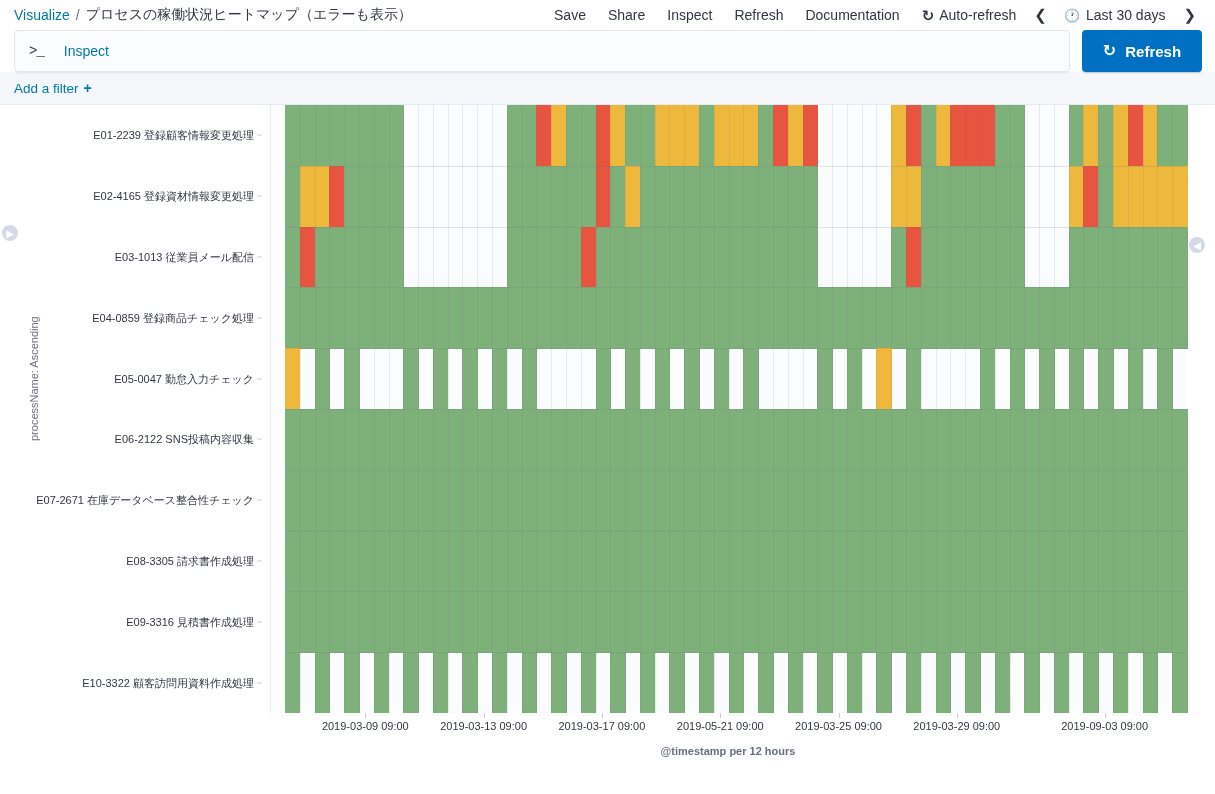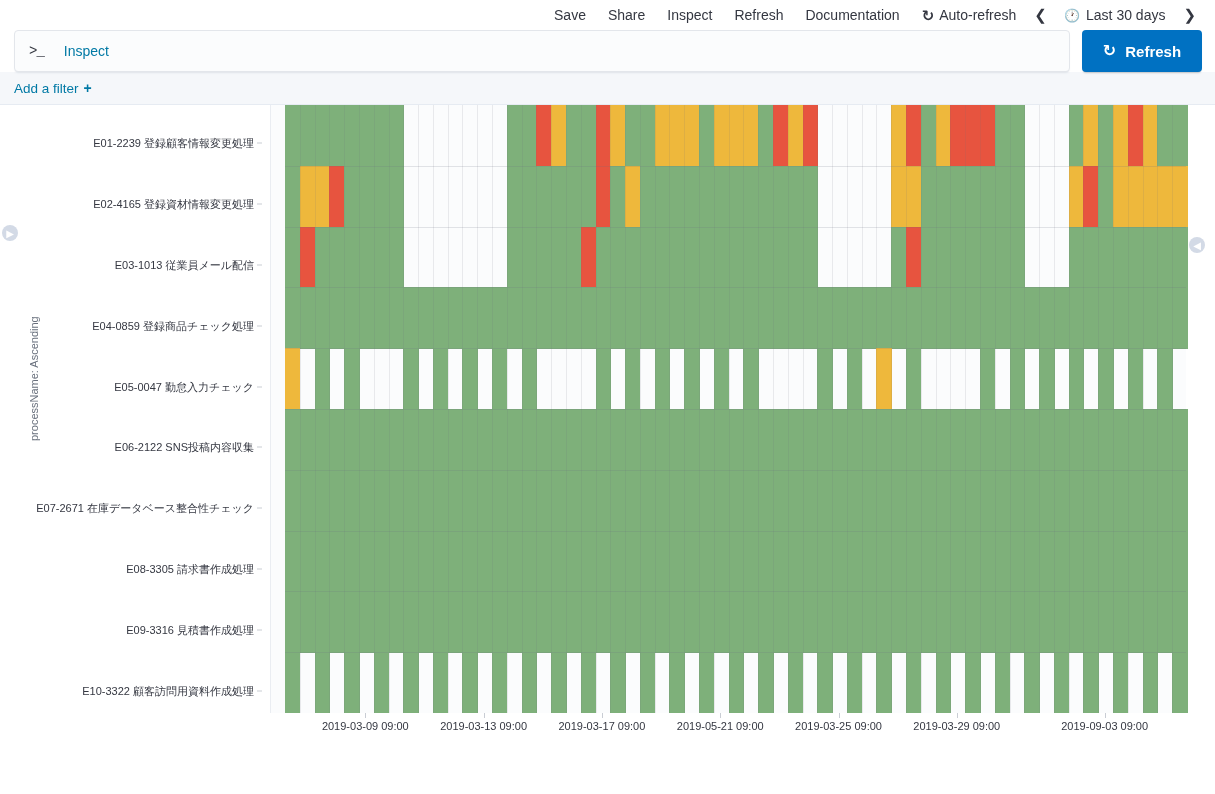--- a/index.html
+++ b/index.html
@@ -151,21 +151,21 @@
     left:28px;
     top:336px;
     transform:rotate(-90deg);
     transform-origin:left top;
     font-size:11px;
     color:#69707d;
     white-space:nowrap;
   }
   .ylabels {
     position:absolute;
-    left:0; top:8px;
+    left:0; top:0;
     width:262px;
     height:608px;
     text-decoration:underline;
   }
   .ylabel {
     position:absolute;
     right:8px;
     transform:translateY(-50%);
     font-size:11px;
     color:#343741;
@@ -228,20 +228,25 @@
     text-align:center;
     font-size:11px;
     font-weight:bold;
     color:#69707d;
   }
 </style>
 </head>
 <body>
 
 <div class="topbar">
+  <div class="breadcrumbs">
+    <span class="crumb-link">Visualize</span>
+    <span class="crumb-sep">/</span>
+    <span class="crumb-current">プロセスの稼働状況ヒートマップ（エラーも表示）</span>
+  </div>
   <div class="topnav">
     <div class="topnav-item">
         <span>Save</span>
       </div>
     <div class="topnav-item">
         <span>Share</span>
       </div>
     <div class="topnav-item">
         <span>Inspect</span>
       </div>
@@ -891,14 +896,15 @@
         <div class="xlabel" style="left: 331.918px;">2019-03-17 09:00</div>
         <div class="xtickmark" style="left: 450.213px;"></div>
         <div class="xlabel" style="left: 450.213px;">2019-05-21 09:00</div>
         <div class="xtickmark" style="left: 568.508px;"></div>
         <div class="xlabel" style="left: 568.508px;">2019-03-25 09:00</div>
         <div class="xtickmark" style="left: 686.803px;"></div>
         <div class="xlabel" style="left: 686.803px;">2019-03-29 09:00</div>
         <div class="xtickmark" style="left: 834.672px;"></div>
         <div class="xlabel" style="left: 834.672px;">2019-09-03 09:00</div>
       </div>
+    <div class="xaxis-title">@timestamp per 12 hours</div>
   </div>
 </div>
 
 </body></html>

